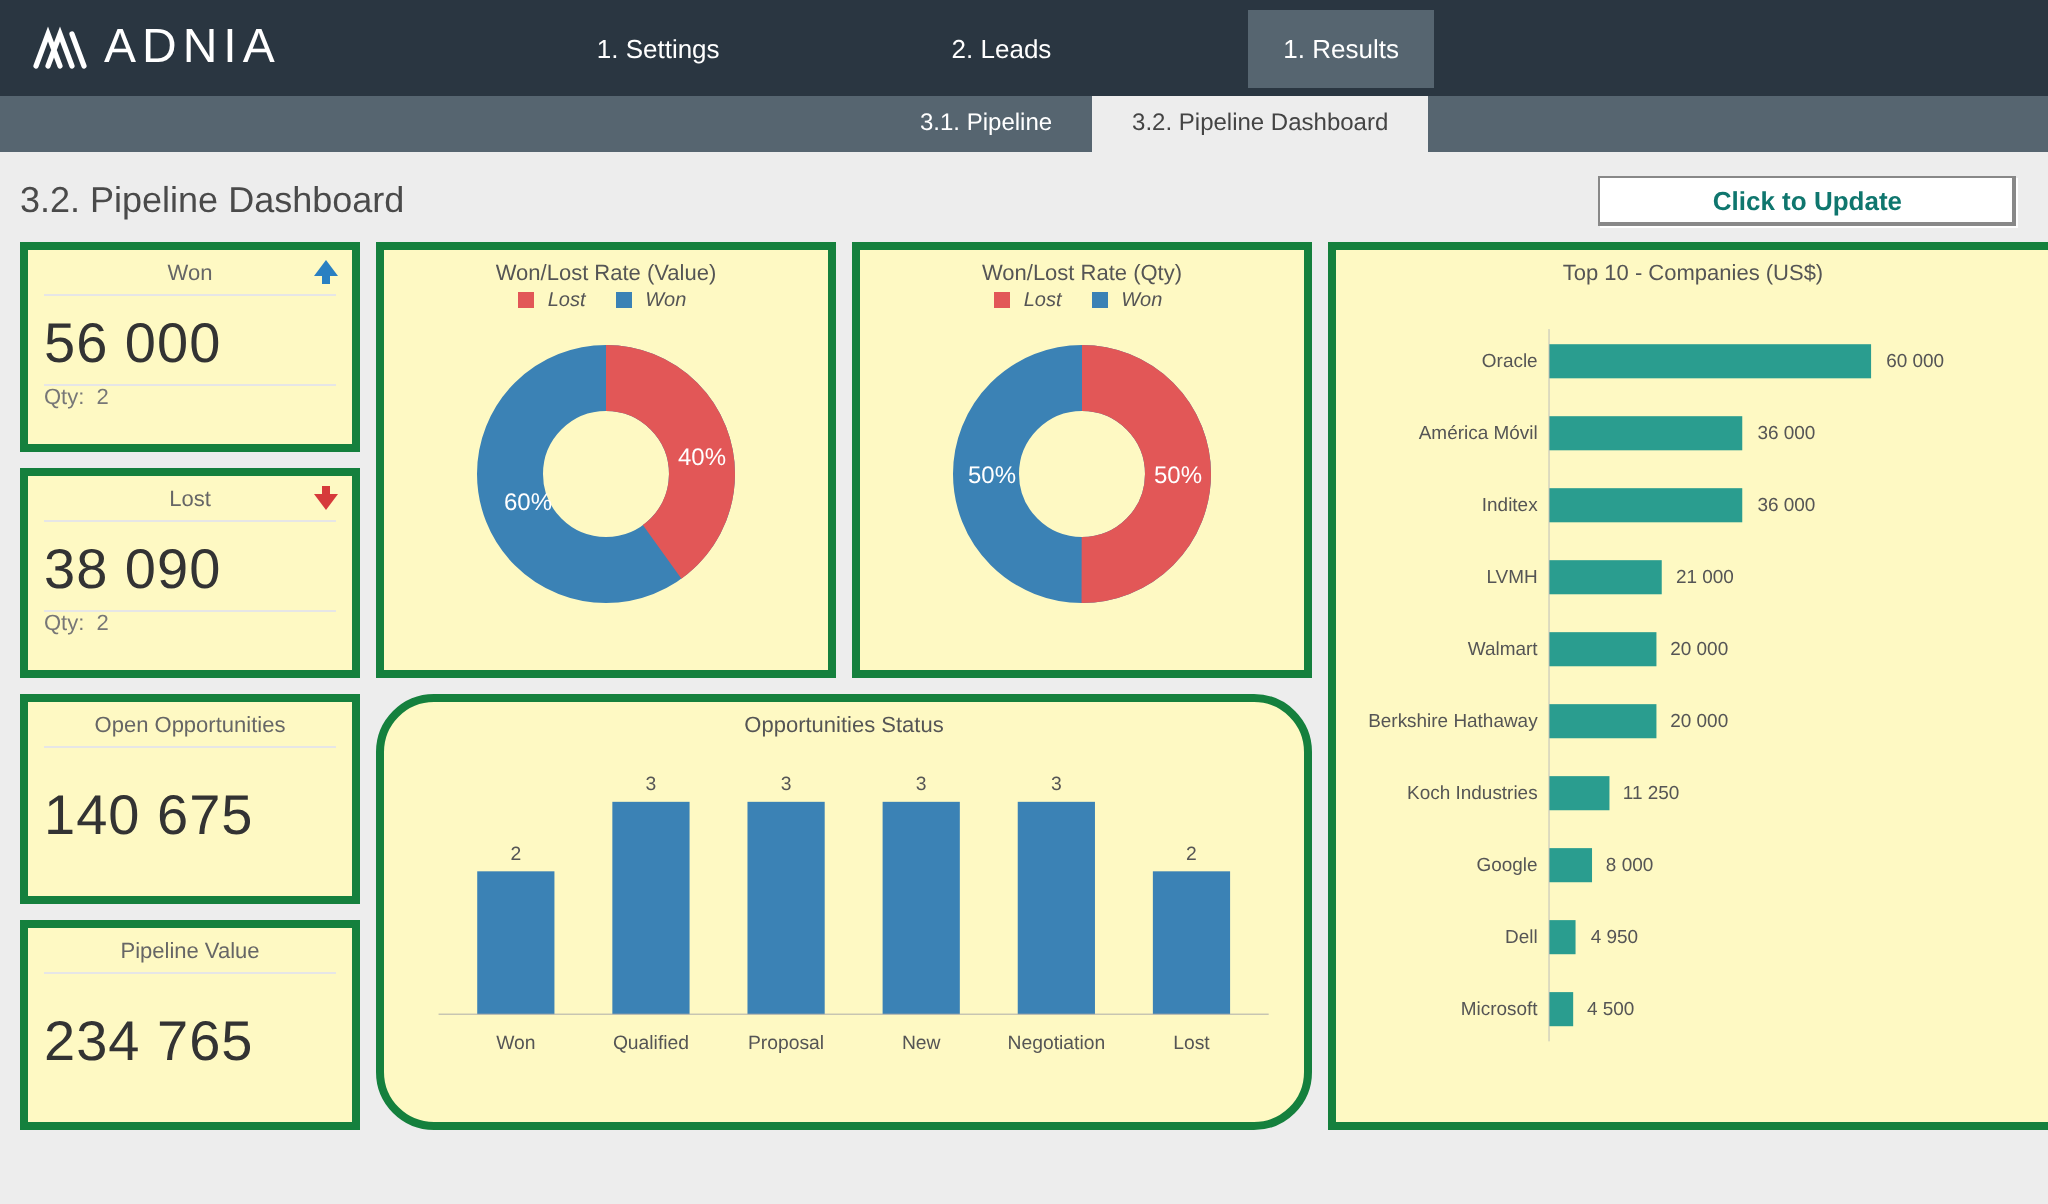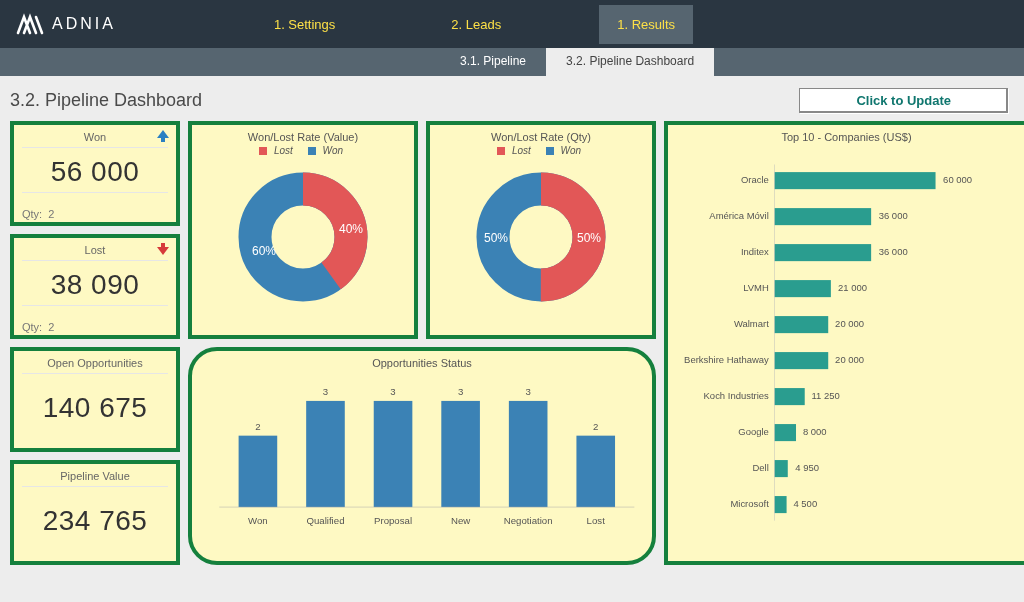--- a/index.html
+++ b/index.html
@@ -16,29 +16,29 @@
     height: 48px;
     display: flex;
     align-items: center;
     padding-left: 16px;
   }
   .logo {
     display: flex;
     align-items: center;
     color: #fff;
     font-weight: 300;
-    font-size: 16px;
+    font-size: 24px;
     letter-spacing: 3px;
     margin-right: 140px;
     text-align: right;
   }
   .logo svg { margin-right: 8px; }
   .topnav-items { display: flex; gap: 80px; }
   .topnav-item {
-    color: #fde047;
+    color: #ffffff;
     font-size: 13px;
     padding: 12px 18px;
     cursor: pointer;
   }
   .topnav-item.active { background: #566570; }
   .subnav {
     background: #566570;
     height: 28px;
     display: flex;
     align-items: stretch;
@@ -89,30 +89,29 @@
   .card-label {
     font-size: 11px;
     text-align: center;
     color: #666;
     border-bottom: 1px solid #e6e6e6;
     padding: 2px 0 4px 0;
   }
   .big {
     font-size: 28px;
     color: #333;
-    text-align: center;
     font-weight: 400;
     padding: 8px 0 4px 0;
     letter-spacing: 0.5px;
   }
   .qty {
     font-size: 11px;
     color: #777;
     border-top: 1px solid #e6e6e6;
-    padding-top: 15px;
+    padding-top: 0;
   }
   .arrow-up, .arrow-down {
     position: absolute;
     right: 6px;
     top: 4px;
   }
   .metric-won { grid-column: 1; grid-row: 1; }
   .metric-lost { grid-column: 1; grid-row: 2; }
   .metric-open { grid-column: 1; grid-row: 3; }
   .metric-pipe { grid-column: 1; grid-row: 4; }

